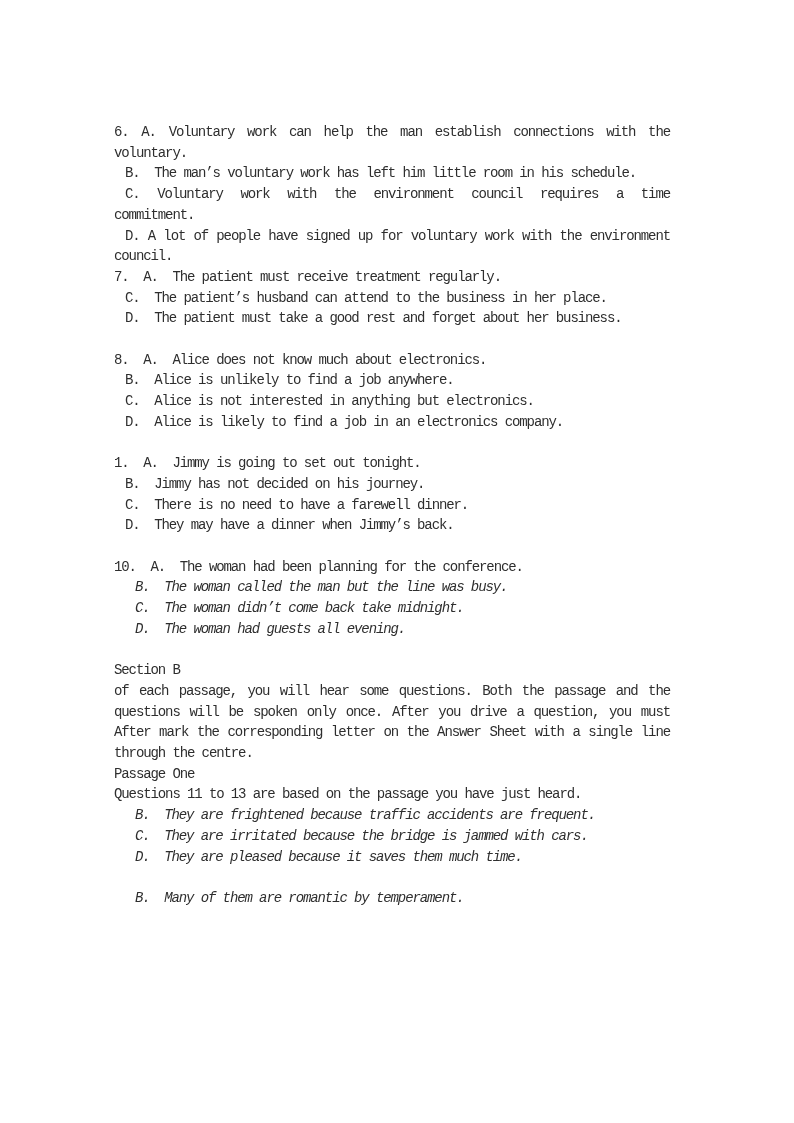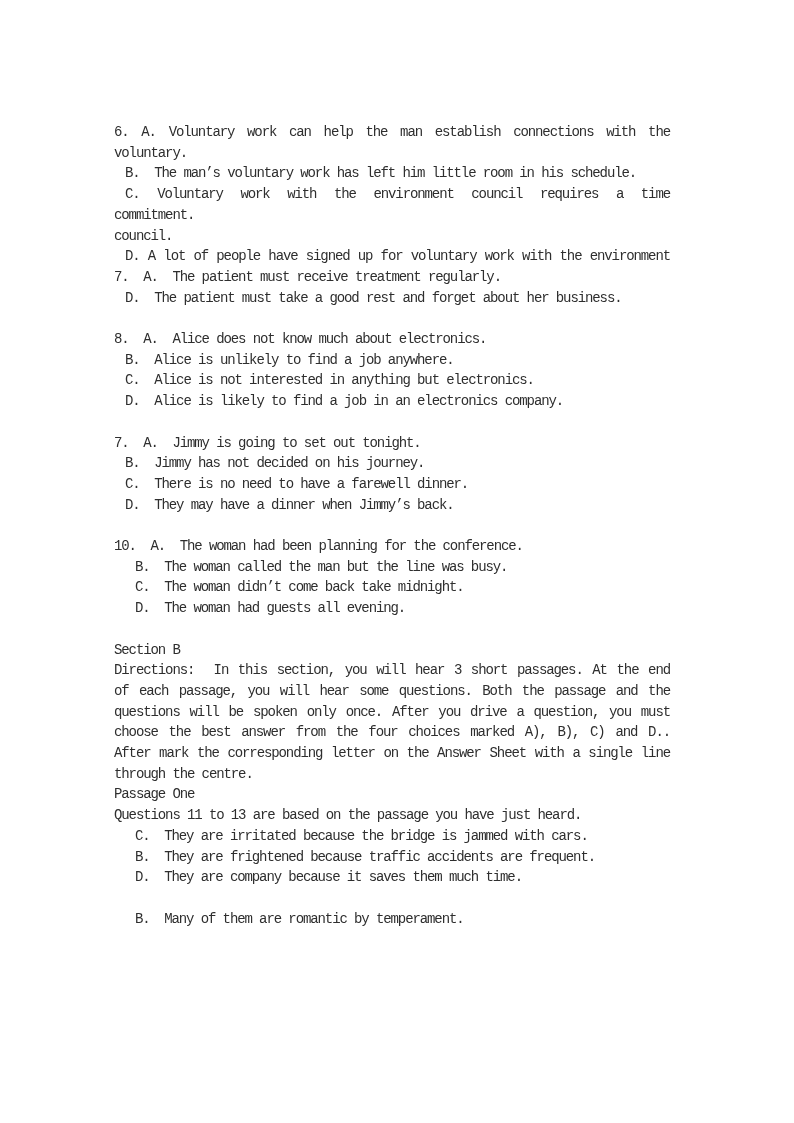--- a/index.html
+++ b/index.html
@@ -23,60 +23,59 @@
   .line {
     white-space: pre-wrap;
     line-height: 20.7px;
     min-height: 20.7px;
   }
   .j {
     text-align: justify;
     text-align-last: justify;
   }
   .ind1 { padding-left: 11px; }
-  .ind2 { padding-left: 21px; }
+  .ind2 { padding-left: 21px; font-style: italic; }
 </style>
 </head>
 <body>
 
 <div class="page" style="background: rgb(255, 255, 255); color: rgb(46, 46, 46);">
   <div class="content">
       <div class="line j">6. A. Voluntary work can help the man establish connections with the</div>
       <div class="line">voluntary.</div>
       <div class="line ind1">B.  The man’s voluntary work has left him little room in his schedule.</div>
       <div class="line j ind1">C. Voluntary work with the environment council requires a time</div>
       <div class="line">commitment.</div>
+      <div class="line j ind1">D. A lot of people have signed up for voluntary work with the environment</div>
       <div class="line">council.</div>
-      <div class="line j ind1">D. A lot of people have signed up for voluntary work with the environment</div>
       <div class="line">7.  A.  The patient must receive treatment regularly.</div>
+      <div class="line ind1">C.  The patient’s husband can attend to the business in her place.</div>
       <div class="line ind1">D.  The patient must take a good rest and forget about her business.</div>
       <div class="line"></div>
       <div class="line">8.  A.  Alice does not know much about electronics.</div>
       <div class="line ind1">B.  Alice is unlikely to find a job anywhere.</div>
       <div class="line ind1">C.  Alice is not interested in anything but electronics.</div>
       <div class="line ind1">D.  Alice is likely to find a job in an electronics company.</div>
       <div class="line"></div>
-      <div class="line">7.  A.  Jimmy is going to set out tonight.</div>
+      <div class="line">1.  A.  Jimmy is going to set out tonight.</div>
       <div class="line ind1">B.  Jimmy has not decided on his journey.</div>
       <div class="line ind1">C.  There is no need to have a farewell dinner.</div>
       <div class="line ind1">D.  They may have a dinner when Jimmy’s back.</div>
       <div class="line"></div>
       <div class="line">10.  A.  The woman had been planning for the conference.</div>
       <div class="line ind2">B.  The woman called the man but the line was busy.</div>
       <div class="line ind2">C.  The woman didn’t come back take midnight.</div>
       <div class="line ind2">D.  The woman had guests all evening.</div>
       <div class="line"></div>
       <div class="line">Section B</div>
-      <div class="line j">Directions:  In this section, you will hear 3 short passages. At the end</div>
       <div class="line j">of each passage, you will hear some questions. Both the passage and the</div>
       <div class="line j">questions will be spoken only once. After you drive a question, you must</div>
-      <div class="line j">choose the best answer from the four choices marked A), B), C) and D..</div>
       <div class="line j">After mark the corresponding letter on the Answer Sheet with a single line</div>
       <div class="line">through the centre.</div>
       <div class="line">Passage One</div>
       <div class="line">Questions 11 to 13 are based on the passage you have just heard.</div>
+      <div class="line ind2">B.  They are frightened because traffic accidents are frequent.</div>
       <div class="line ind2">C.  They are irritated because the bridge is jammed with cars.</div>
-      <div class="line ind2">B.  They are frightened because traffic accidents are frequent.</div>
-      <div class="line ind2">D.  They are company because it saves them much time.</div>
+      <div class="line ind2">D.  They are pleased because it saves them much time.</div>
       <div class="line"></div>
       <div class="line ind2">B.  Many of them are romantic by temperament.</div>
     </div>
 </div>
 
 </body></html>

